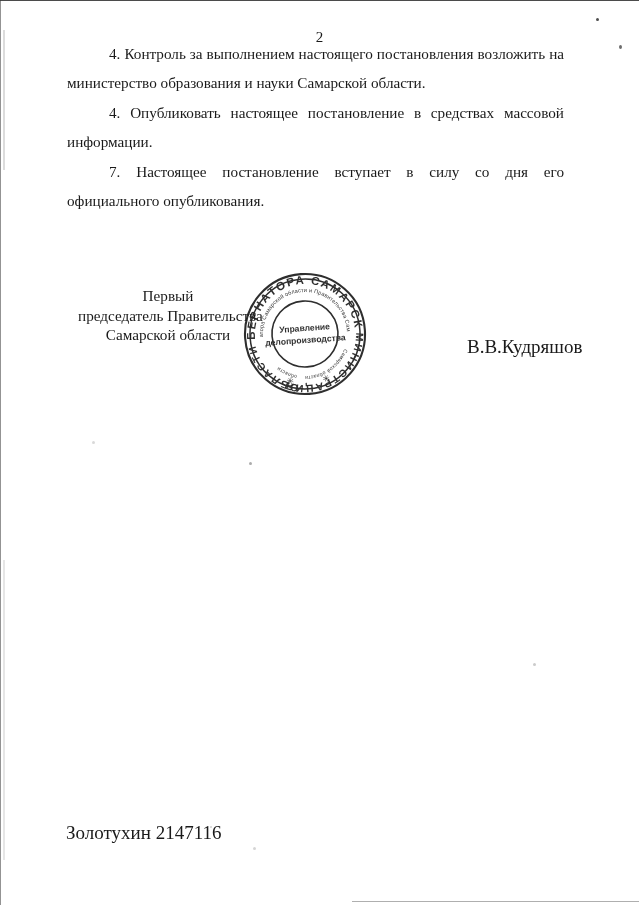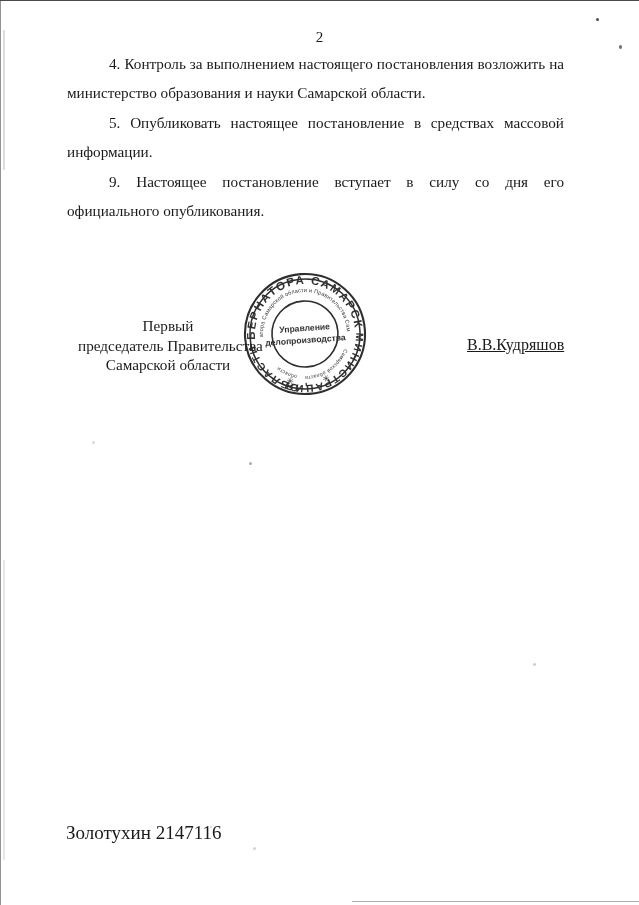--- a/index.html
+++ b/index.html
@@ -83,21 +83,21 @@
     left: 0;
     width: 639px;
     text-align: center;
     font-size: 15px;
   }
 
   
   .body-text {
     position: absolute;
     left: 67px;
-    top: 50px;
+    top: 40px;
     width: 497px;
   }
   .para {
     margin: 0 0 2px 0;
     text-indent: 42px;
     text-align: justify;
     font-size: 15.2px;
     line-height: 28.5px;
   }
   .para.last-of-block {
@@ -106,31 +106,29 @@
 
   
   .signature-block {
     position: absolute;
     left: 78px;
     top: 286px;
     width: 180px;
     text-align: center;
     font-size: 15.2px;
     line-height: 19.5px;
-    margin-top: 30px;
   }
   .signature-block div { white-space: nowrap; }
 
   .signatory-name {
     position: absolute;
     left: 467px;
     top: 336px;
-    font-size: 16px;
+    font-size: 19px;
     white-space: nowrap;
-    text-decoration: underline;
   }
 
   
   .stamp {
     position: absolute;
     left: 243px;
     top: 272px;
     width: 124px;
     height: 124px;
     transform: rotate(-4deg);
@@ -186,22 +184,22 @@
   <div class="speck speck-c"></div>
   <div class="speck speck-d"></div>
   <div class="speck speck-e"></div>
   <div class="speck speck-f"></div>
   <div class="speck speck-g"></div>
 
   <div class="page-number">2</div>
 
   <div class="body-text">
     <p class="para">4. Контроль за выполнением настоящего постановления возложить на министерство образования и науки Самарской области.</p>
-    <p class="para">5. Опубликовать настоящее постановление в средствах массовой информации.</p>
-    <p class="para last-of-block">9. Настоящее постановление вступает в силу со дня его официального опубликования.</p>
+    <p class="para">4. Опубликовать настоящее постановление в средствах массовой информации.</p>
+    <p class="para last-of-block">7. Настоящее постановление вступает в силу со дня его официального опубликования.</p>
   </div>
 
   <div class="signature-block">
     <div>Первый</div>
     <div>председатель Правительства</div>
     <div>Самарской области</div>
   </div>
 
   <div class="signatory-name">В.В.Кудряшов</div>
 

